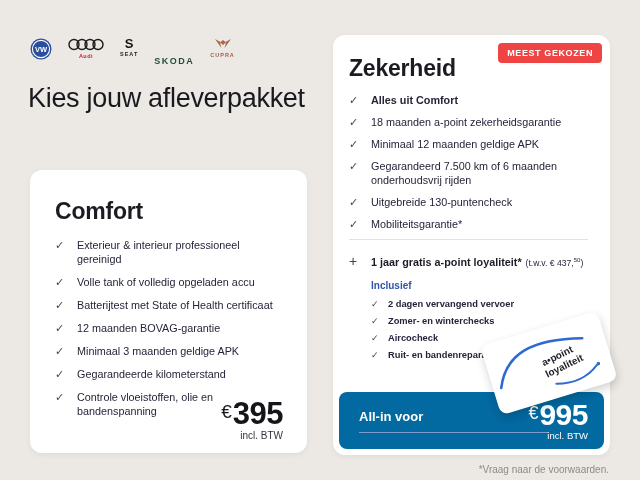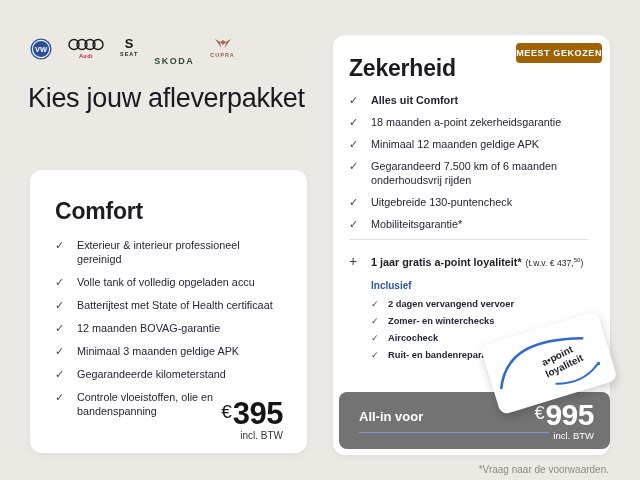--- a/index.html
+++ b/index.html
@@ -38,22 +38,22 @@
   .card-zeker ul.features li{margin-bottom:8px;}
   li .lbl.bold{font-weight:700;}
   
   .price-block{position:absolute;right:24px;bottom:12px;text-align:right;}
   .price-line{display:flex;align-items:flex-start;justify-content:flex-end;}
   .cur{font-size:19px;font-weight:500;margin-top:3px;margin-right:1px;color:#1b1b22;}
   .amt{font-size:31px;font-weight:700;letter-spacing:-.5px;color:#141419;line-height:32px;}
   .price-note{font-size:10px;color:#33333f;margin-top:0;}
   
   .badge{
-    position:absolute;top:8px;right:8px;background:#a16207;color:#fff;
-    font-size:9px;font-weight:700;letter-spacing:.6px;padding:5px 0;border-radius:4px;
+    position:absolute;top:8px;right:8px;background:#ef4444;color:#fff;
+    font-size:9px;font-weight:700;letter-spacing:.6px;padding:5px 9px;border-radius:4px;
   }
   
   .divider{border:none;border-top:1px solid #e4e2dd;margin:6px 0 0 0;}
   .addon{display:flex;align-items:baseline;margin-top:13px;}
   .addon .plus{flex:0 0 22px;font-size:14px;font-weight:400;color:#41415e;}
   .addon .addon-label{font-size:10.8px;font-weight:700;color:#1d1d28;white-space:nowrap;}
   .addon .addon-value{font-size:8.6px;color:#25253a;margin-left:4px;white-space:nowrap;}
   .addon .addon-value sup{font-size:6px;}
   .inclusief{margin:11px 0 0 22px;font-size:10px;font-weight:700;color:#2E56A7;}
   ul.sub-features{list-style:none;margin:7px 0 0 22px;padding:0;position:relative;z-index:3;}
@@ -65,22 +65,22 @@
     position:absolute;right:0px;bottom:56px;width:122px;height:72px;z-index:4;
     transform:rotate(-17deg);
   }
   .loyalty .cardface{
     position:absolute;inset:0;background:#fff;border-radius:8px;
     box-shadow:0 4px 10px rgba(0,0,0,.18);
   }
   .loyalty svg{position:absolute;inset:0;}
   
   .allin{
-    position:absolute;left:6px;right:0;bottom:6px;height:57px;z-index:2;
-    background:#737373;border-radius:8px;color:#fff;
+    position:absolute;left:6px;right:6px;bottom:6px;height:57px;z-index:2;
+    background:#0369a1;border-radius:8px;color:#fff;
   }
   .allin-label{position:absolute;left:20px;top:17px;font-size:13px;font-weight:700;}
   .allin-line{position:absolute;left:20px;bottom:16px;width:190px;border-top:1.4px solid #7e97cc;}
   .allin-price{position:absolute;right:16px;top:6px;display:flex;align-items:flex-start;}
   .allin-price .cur{font-size:18px;font-weight:500;color:#fff;margin-top:5px;}
   .allin-price .amt{font-size:30px;font-weight:700;color:#fff;line-height:34px;}
   .allin-note{position:absolute;right:16px;bottom:8px;font-size:9.5px;color:#fff;}
   
   .footnote{position:absolute;right:31px;top:464px;font-size:10px;color:#8d8b86;text-align:center;}
 </style>

